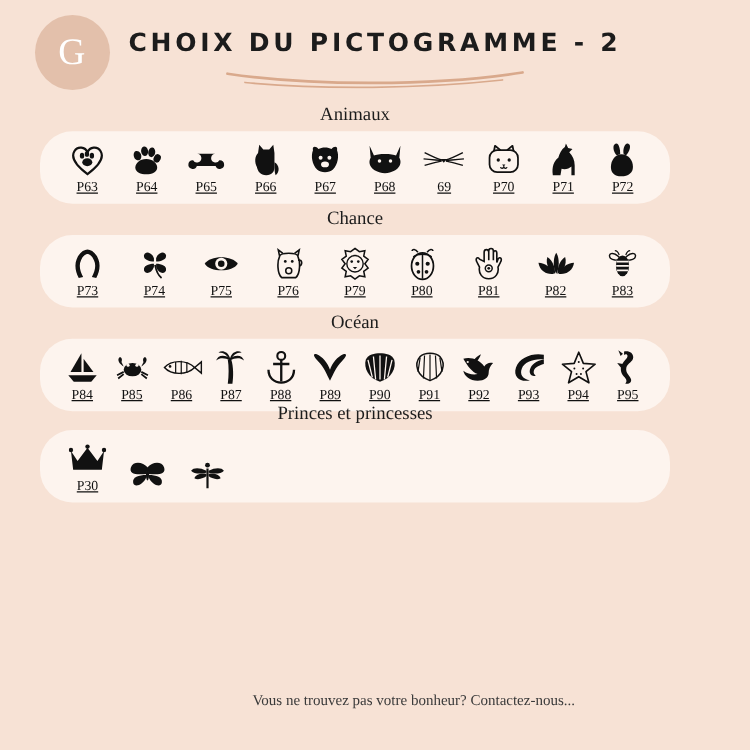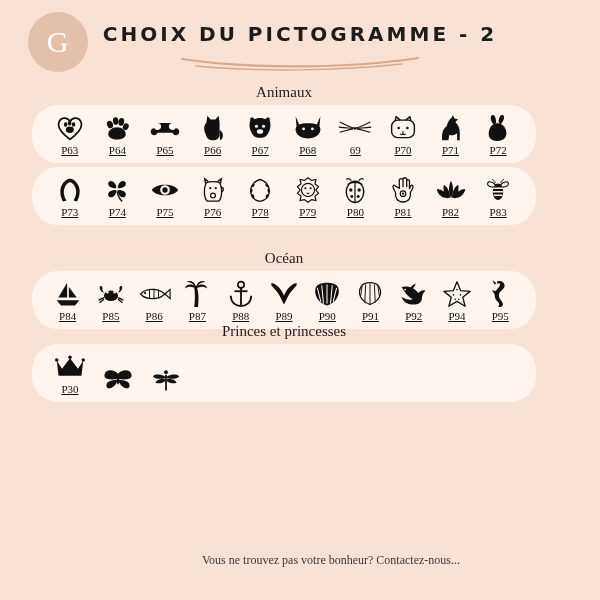--- a/index.html
+++ b/index.html
@@ -264,20 +264,21 @@
             </svg>
           </div>
           <div class="code">P72</div>
         </div>
 
       </div>
     </div>
   </div>
 
   <div class="section" style="top:167px;">
+    <div class="section-title">Chance</div>
     <div class="pill">
       <div class="pill-inner spread">
 
         <div class="item">
           <div class="glyph">
             <svg width="28" height="28" viewBox="0 0 32 32">
               <path d="M8 29 C 5 24, 4 17, 6 12 C 8 6, 13 3, 16 3 C 19 3, 24 6, 26 12 C 28 17, 27 24, 24 29 L20 28 C 23 23, 24 17, 22 13 C 20 8, 17 7, 16 7 C 15 7, 12 8, 10 13 C 8 17, 9 23, 12 28 Z" fill="#111"></path>
             </svg>
           </div>
           <div class="code">P73</div>
@@ -315,35 +316,20 @@
               <circle cx="11" cy="13" r="1.2" fill="#111"></circle>
               <circle cx="17" cy="13" r="1.2" fill="#111"></circle>
               <path d="M22 12 C 26 11, 26 16, 23 17" fill="none" stroke="#111" stroke-width="1.4"></path>
               <circle cx="14" cy="21" r="2.6" fill="none" stroke="#111" stroke-width="1.3"></circle>
             </svg>
           </div>
           <div class="code">P76</div>
         </div>
 
 
-        <div class="item">
-          <div class="glyph">
-            <svg width="28" height="28" viewBox="0 0 32 32">
-              <path d="M16 4 C 8 6, 4 13, 6 21 C 7 25, 11 28, 16 29" fill="none" stroke="#111" stroke-width="1.5"></path>
-              <path d="M16 4 C 24 6, 28 13, 26 21 C 25 25, 21 28, 16 29" fill="none" stroke="#111" stroke-width="1.5"></path>
-              <ellipse cx="8" cy="11" rx="2.4" ry="1.4" fill="#111" transform="rotate(-40 8 11)"></ellipse>
-              <ellipse cx="6" cy="17" rx="2.4" ry="1.4" fill="#111" transform="rotate(-70 6 17)"></ellipse>
-              <ellipse cx="8" cy="23" rx="2.4" ry="1.4" fill="#111" transform="rotate(-110 8 23)"></ellipse>
-              <ellipse cx="24" cy="11" rx="2.4" ry="1.4" fill="#111" transform="rotate(40 24 11)"></ellipse>
-              <ellipse cx="26" cy="17" rx="2.4" ry="1.4" fill="#111" transform="rotate(70 26 17)"></ellipse>
-              <ellipse cx="24" cy="23" rx="2.4" ry="1.4" fill="#111" transform="rotate(110 24 23)"></ellipse>
-            </svg>
-          </div>
-          <div class="code">P78</div>
-        </div>
 
         <div class="item">
           <div class="glyph">
             <svg width="28" height="28" viewBox="0 0 32 32">
               <path d="M16 2 L20 5 L25 4 L24 9 L28 12 L25 16 L28 20 L24 23 L25 28 L20 27 L16 30 L12 27 L7 28 L8 23 L4 20 L7 16 L4 12 L8 9 L7 4 L12 5 Z" fill="none" stroke="#111" stroke-width="1.4"></path>
               <circle cx="16" cy="16" r="7.5" fill="none" stroke="#111" stroke-width="1.3"></circle>
               <circle cx="13" cy="14" r="1.2" fill="#111"></circle>
               <circle cx="19" cy="14" r="1.2" fill="#111"></circle>
               <path d="M14 19 L18 19 L16 21 Z" fill="#111"></path>
             </svg>
@@ -508,20 +494,28 @@
           <div class="glyph">
             <svg width="30" height="26" viewBox="0 0 34 28">
               <path d="M3 6 C 10 4, 18 7, 22 13 C 24 10, 27 9, 30 10 C 27 13, 26 16, 26 19 C 26 23, 22 26, 16 26 C 9 26, 4 22, 3 17 C 7 20, 12 21, 16 20 C 11 18, 7 13, 3 6 Z" fill="#111"></path>
               <path d="M11 9 C 14 5, 17 3, 19 2 C 18 5, 16 8, 14 10 Z" fill="#111"></path>
               <circle cx="7" cy="9" r="1" fill="#fdf4ee"></circle>
             </svg>
           </div>
           <div class="code">P92</div>
         </div>
 
+        <div class="item">
+          <div class="glyph">
+            <svg width="28" height="26" viewBox="0 0 30 28">
+              <path d="M28 3 C 19 1, 7 5, 4 14 C 1 23, 9 27, 16 25 C 10 24, 7 20, 9 15 C 11 9, 20 6, 28 7 C 22 8, 17 11, 16 16 C 15 20, 18 22, 21 21 C 18 19, 19 15, 23 13 C 25 12, 27 11, 28 11 Z" fill="#111"></path>
+            </svg>
+          </div>
+          <div class="code">P93</div>
+        </div>
 
         <div class="item">
           <div class="glyph">
             <svg width="28" height="28" viewBox="0 0 32 32">
               <path d="M16 2 L20.2 12.2 L31 13 L22.6 19.8 L25.3 30 L16 24.4 L6.7 30 L9.4 19.8 L1 13 L11.8 12.2 Z" fill="none" stroke="#111" stroke-width="1.5" stroke-linejoin="round"></path>
               <circle cx="16" cy="11" r="0.9" fill="#111"></circle>
               <circle cx="12" cy="17" r="0.9" fill="#111"></circle>
               <circle cx="20" cy="17" r="0.9" fill="#111"></circle>
               <circle cx="14" cy="22" r="0.9" fill="#111"></circle>
               <circle cx="18" cy="22" r="0.9" fill="#111"></circle>

